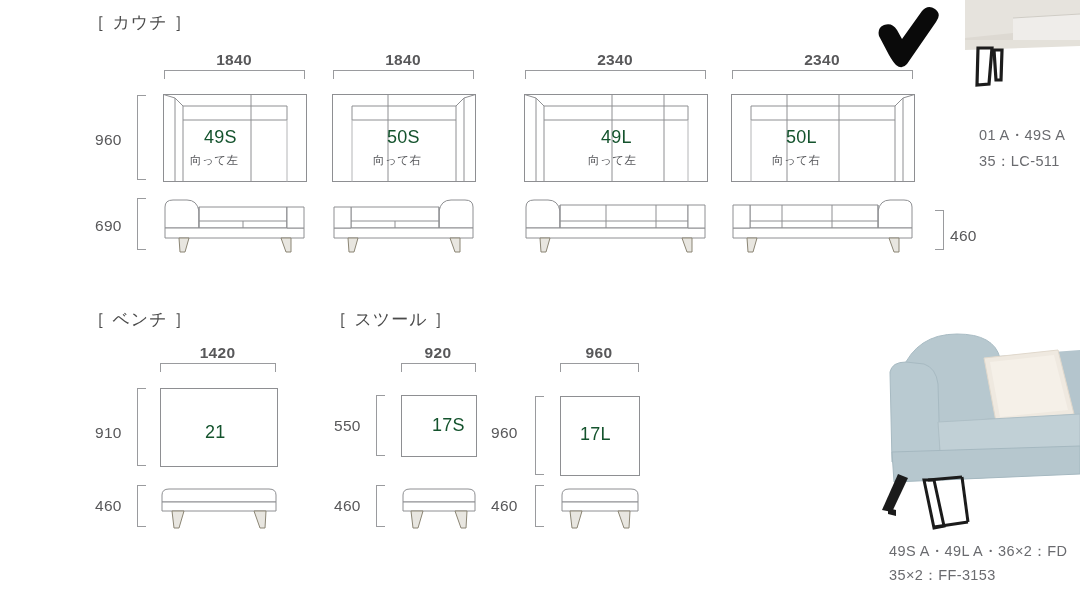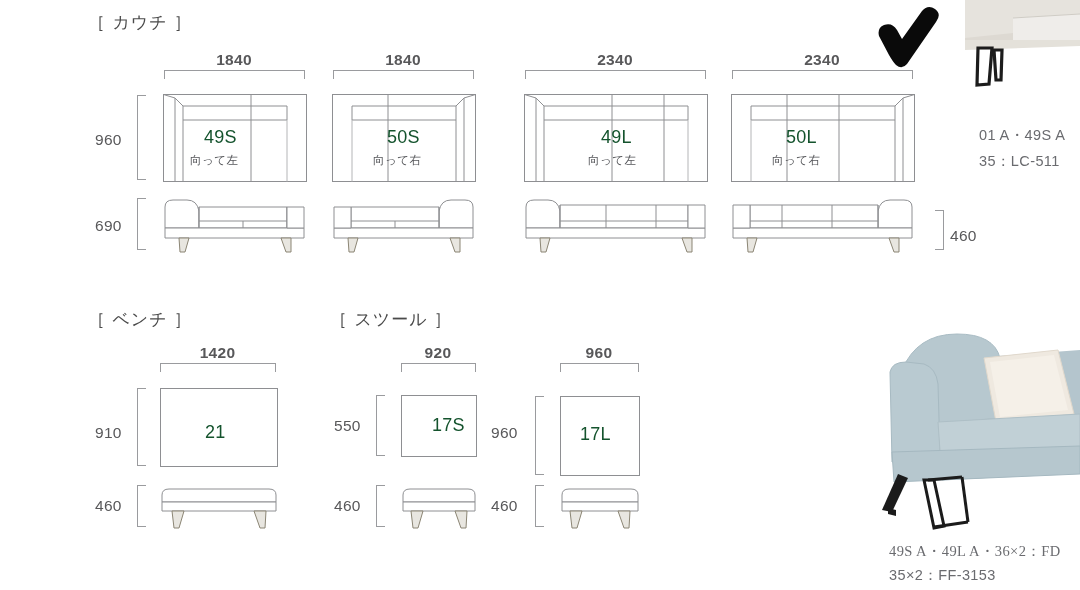--- a/index.html
+++ b/index.html
@@ -392,16 +392,16 @@
 
       <path d="M36 152 L20 188 L30 190 L46 156 Z" fill="#1b1b1b"></path>
       <path d="M26 186 L34 188 L34 194 L26 192 Z" fill="#1b1b1b"></path>
       <path d="M62 158 L72 206 L82 204 L72 158 Z" fill="none" stroke="#1b1b1b" stroke-width="3"></path>
       <path d="M100 155 L106 200" stroke="#1b1b1b" stroke-width="3" fill="none"></path>
       <path d="M66 158 L100 155" stroke="#1b1b1b" stroke-width="3" fill="none"></path>
       <path d="M72 205 L106 200" stroke="#1b1b1b" stroke-width="3" fill="none"></path>
     </svg>
   </div>
 
-  <div class="spec-line" style="left:889px; top:542px;font-family:Liberation Serif, serif;">49S A・49L A・36×2：FD</div>
+  <div class="spec-line" style="left:889px; top:542px;">49S A・49L A・36×2：FD</div>
   <div class="spec-line" style="left:889px; top:566px;">35×2：FF-3153</div>
 
 </div>
 
 </body></html>

